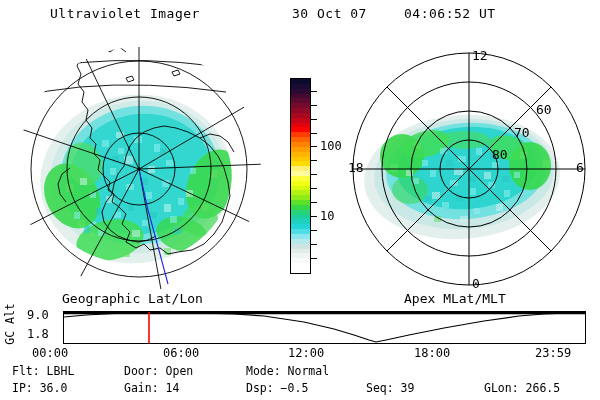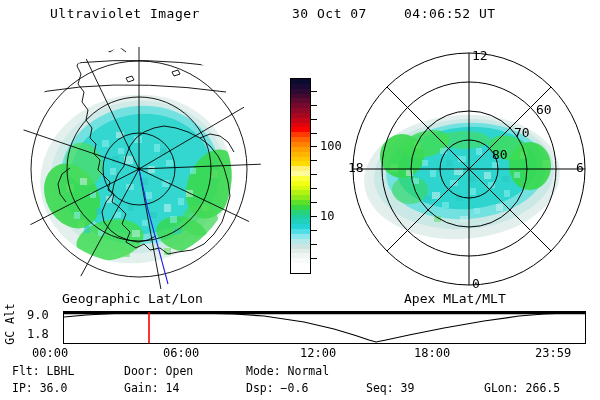--- a/index.html
+++ b/index.html
@@ -451,28 +451,28 @@
       <path d="M 0 5 L 22 3 L 60 1 L 130 1 L 170 2 L 200 4 L 240 10 L 270 17
                L 290 23 L 305 28 L 312 30 L 322 28 L 345 23 L 380 16 L 420 9
                L 455 4 L 480 2 L 505 1 L 521 1" fill="none" stroke="#000000" stroke-width="1.2"></path>
       <path d="M 0 1 L 521 1" stroke="#000000" stroke-width="2.4" fill="none"></path>
       <line x1="85" y1="0" x2="85" y2="31" stroke="#ff0000" stroke-width="1.6"></line>
     </svg>
   </div>
 
   <div class="tl-xlabel" style="left:32px">00:00</div>
   <div class="tl-xlabel" style="left:163px">06:00</div>
-  <div class="tl-xlabel" style="left:300px">12:00</div>
+  <div class="tl-xlabel" style="left:288px">12:00</div>
   <div class="tl-xlabel" style="left:414px">18:00</div>
   <div class="tl-xlabel" style="left:535px">23:59</div>
 </div>
 
 <div id="status-block">
   <div class="status-cell status-row1 col-a">Flt: LBHL</div>
   <div class="status-cell status-row1 col-b">Door: Open</div>
   <div class="status-cell status-row1 col-c">Mode: Normal</div>
 
   <div class="status-cell status-row2 col-a">IP: 36.0</div>
   <div class="status-cell status-row2 col-b">Gain: 14</div>
-  <div class="status-cell status-row2 col-c">Dsp:   −0.6</div>
+  <div class="status-cell status-row2 col-c">Dsp:   −0.5</div>
   <div class="status-cell status-row2 col-d">Seq: 39</div>
   <div class="status-cell status-row2 col-e">GLon: 266.5</div>
 </div>
 
 </body></html>

